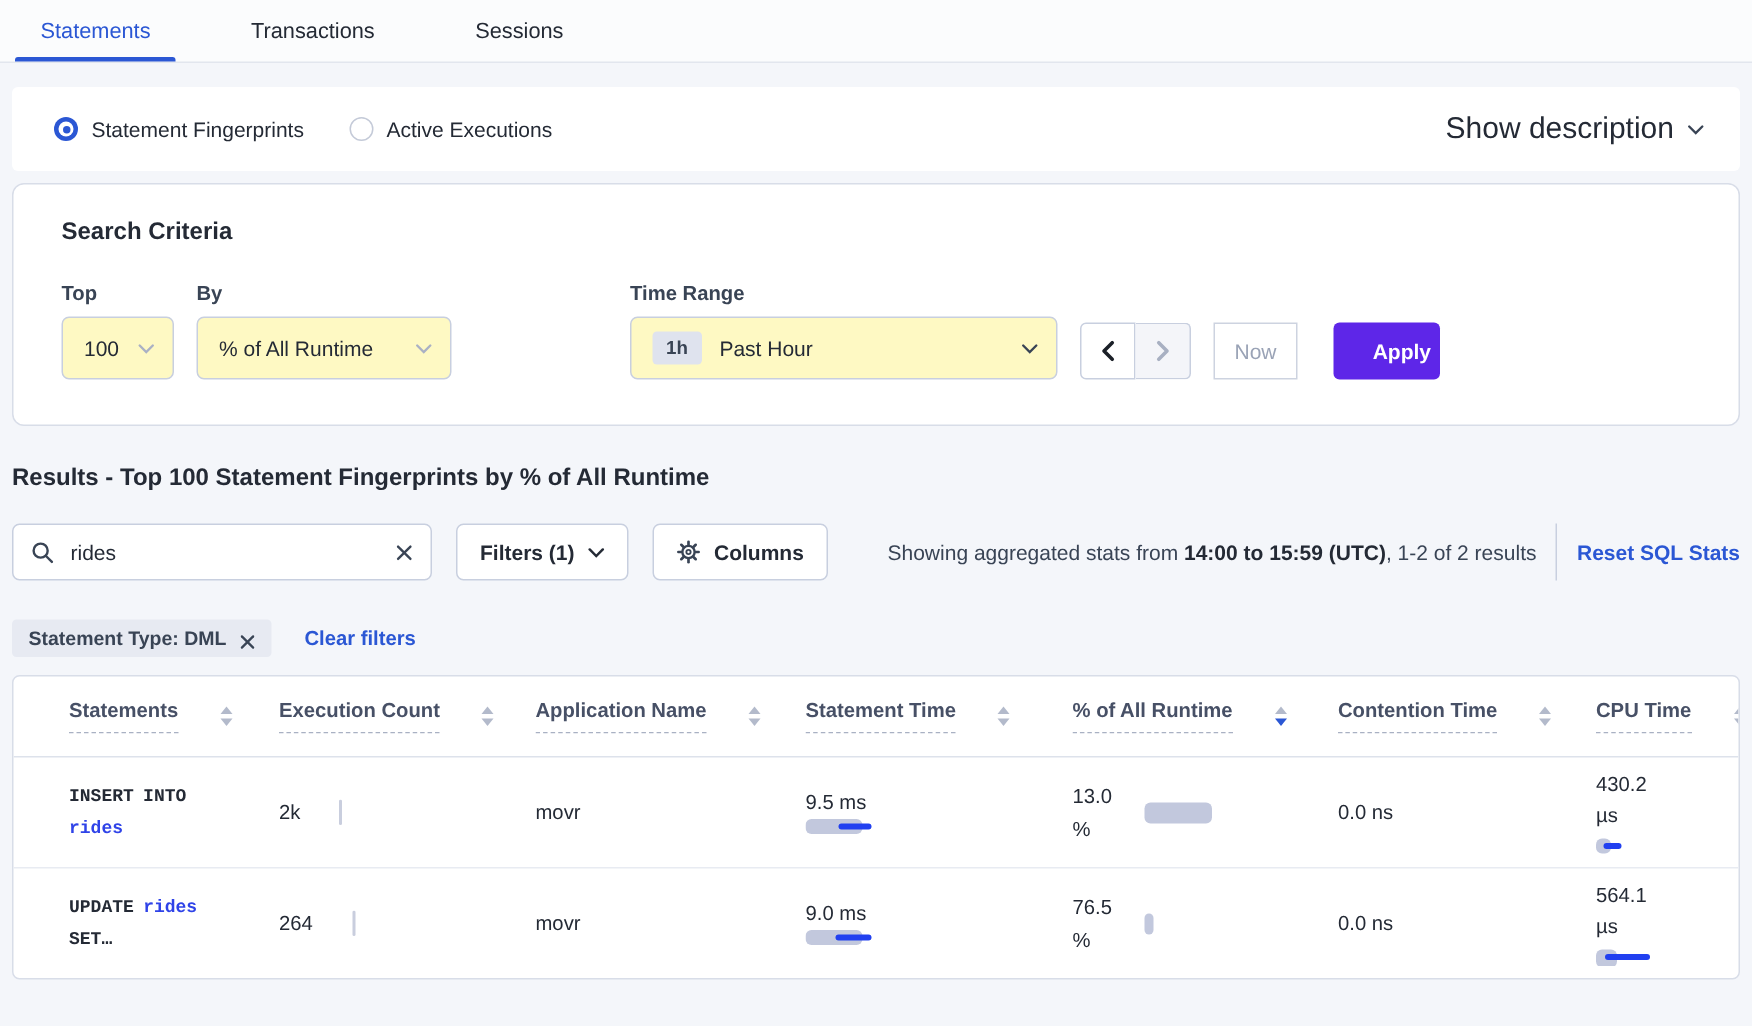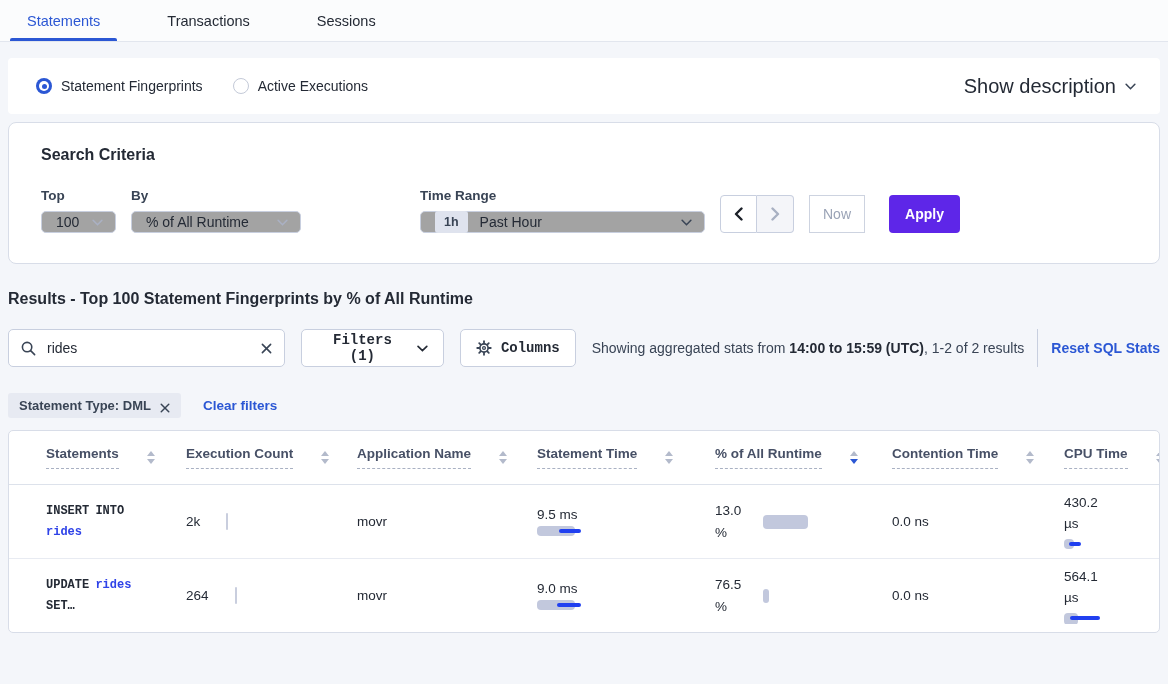--- a/index.html
+++ b/index.html
@@ -23,46 +23,46 @@
   .radio.off{border:1px solid #c4cad8;background:#fff;}
   .radio-label{font-size:14px;}
   .show-desc{margin-left:auto;display:flex;align-items:center;gap:9px;font-size:20px;cursor:pointer;}
   .chev{width:11px;height:7px;}
   .criteria-card{margin:8px 8px 0;background:#fff;border:1px solid #d8dde8;border-radius:8px;
     padding:23px 32px 30px;box-sizing:border-box;}
   .criteria-title{font-size:16px;font-weight:700;}
   .criteria-row{display:flex;align-items:flex-end;margin-top:24px;}
   .field{display:flex;flex-direction:column;margin-right:15px;}
   .field-label{font-size:13.5px;font-weight:700;color:#394455;margin-bottom:8px;}
-  .select{height:22px;box-sizing:border-box;border:1px solid #c8cfdf;border-radius:5px;
-    background:#a3a3a3;display:flex;align-items:center;padding:0 12px 0 14px;font-size:14px;cursor:pointer;text-align:center;}
+  .select{height:42px;box-sizing:border-box;border:1px solid #c8cfdf;border-radius:5px;
+    background:#fef9c3;display:flex;align-items:center;padding:0 12px 0 14px;font-size:14px;cursor:pointer;text-align:center;}
   .select .chev{margin-left:auto;}
   .sel-top{width:75px;}
   .sel-by{width:170px;}
   .sel-range{width:285px;}
   .range-badge{background:#dfe3ee;border-radius:3px;font-size:12.5px;font-weight:700;
     color:#394455;padding:4px 9px;margin-right:12px;}
   .nav-group{display:flex;margin-right:15px;}
   .nav-btn{width:37px;height:38px;box-sizing:border-box;border:1px solid #c8cfdf;background:#fff;
     display:flex;align-items:center;justify-content:center;cursor:pointer;padding:0;}
   .nav-prev{border-radius:4px 0 0 4px;}
   .nav-next{border-radius:0 4px 4px 0;border-left:none;background:#f4f5f9;}
   .btn-now{width:56px;height:38px;box-sizing:border-box;border:1px solid #cdd3e0;border-radius:0;
     background:#fff;color:#9aa3b6;font-size:14px;font-family:inherit;margin-right:24px;cursor:pointer;}
   .btn-apply{width:71px;height:38px;border:none;border-radius:4px;background:#5e26e8;color:#fff;
-    font-size:14px;font-weight:700;font-family:inherit;cursor:pointer;}
+    font-size:14px;font-weight:700;font-family:inherit;cursor:pointer;text-align:right;}
   .results-heading{margin:26px 8px 0;font-size:16px;font-weight:700;}
   .controls-row{margin:21px 8px 0;display:flex;align-items:center;height:38px;}
   .search-box{width:280px;height:38px;box-sizing:border-box;background:#fff;border:1px solid #c8cfdf;
     border-radius:5px;display:flex;align-items:center;padding:0 12px;margin-right:16px;}
   .search-box input{border:none;outline:none;flex:1;font-size:14px;font-family:inherit;
     color:#242a35;margin-left:9px;background:transparent;}
   .btn-light{height:38px;box-sizing:border-box;background:#fff;border:1px solid #c8cfdf;border-radius:5px;
     display:flex;align-items:center;gap:9px;padding:0 15px;font-size:14px;font-weight:600;color:#242a35;
-    font-family:Liberation Mono, monospace;cursor:pointer;margin-right:16px;}
+    font-family:Liberation Sans, sans-serif;cursor:pointer;margin-right:16px;}
   .summary{margin-left:auto;font-size:14px;color:#394455;white-space:nowrap;}
   .summary b{color:#242a35;}
   .vdiv{width:1px;height:38px;background:#c8cfdf;margin:0 13px;}
   .reset-link{font-size:14px;font-weight:600;color:#2b57d4;white-space:nowrap;cursor:pointer;}
   .chip-row{margin:26px 8px 0;display:flex;align-items:center;}
   .chip{background:#e7eaf2;border-radius:3px;padding:5px 11px;display:flex;align-items:flex-end;gap:9px;
     font-size:13px;font-weight:600;color:#394455;cursor:pointer;}
   .clear-link{margin-left:22px;font-size:13.5px;font-weight:700;color:#2b57d4;cursor:pointer;}
   .table-card{margin:12px 8px 0;background:#fff;border:1px solid #d8dde8;border-radius:5px;overflow:hidden;}
   .trow{display:grid;grid-template-columns:140px 171px 180px 178px 177px 172px minmax(0,1fr);

